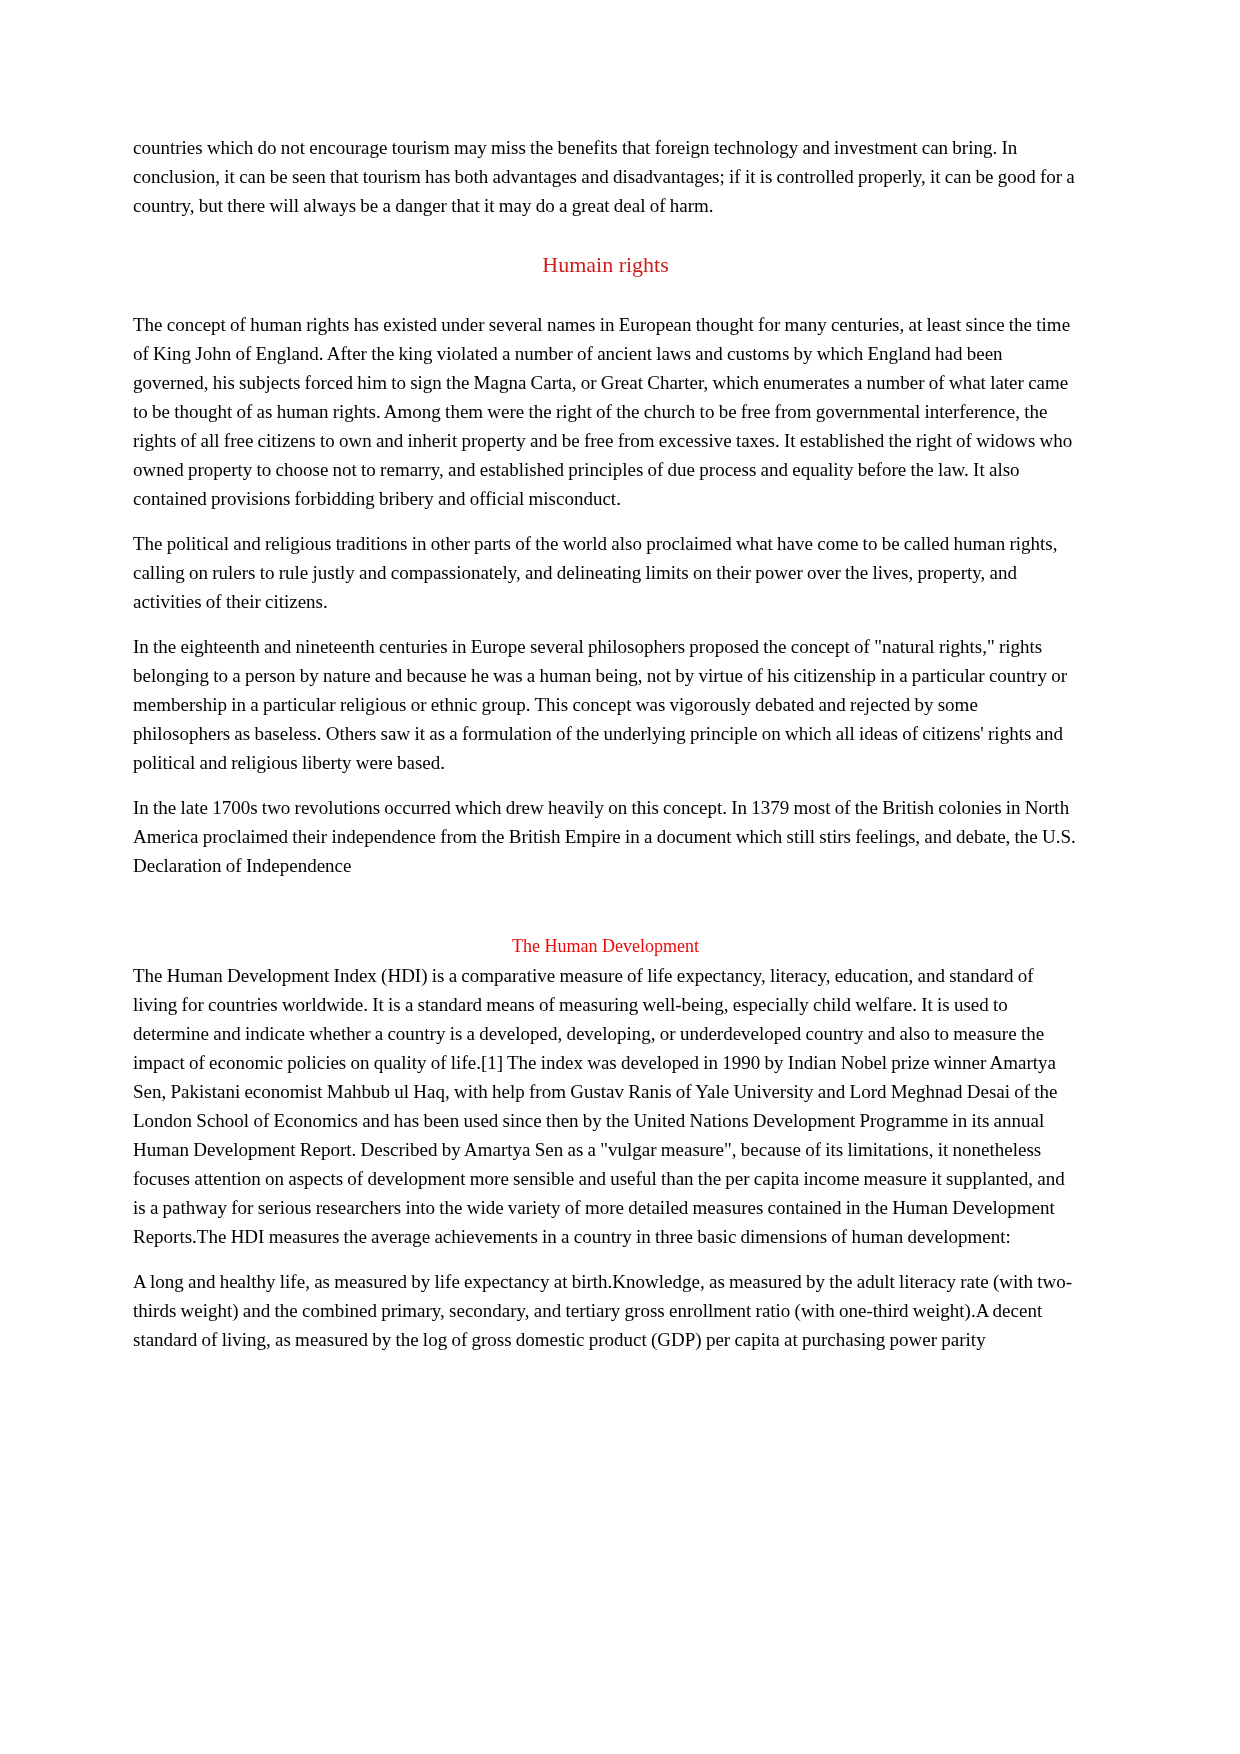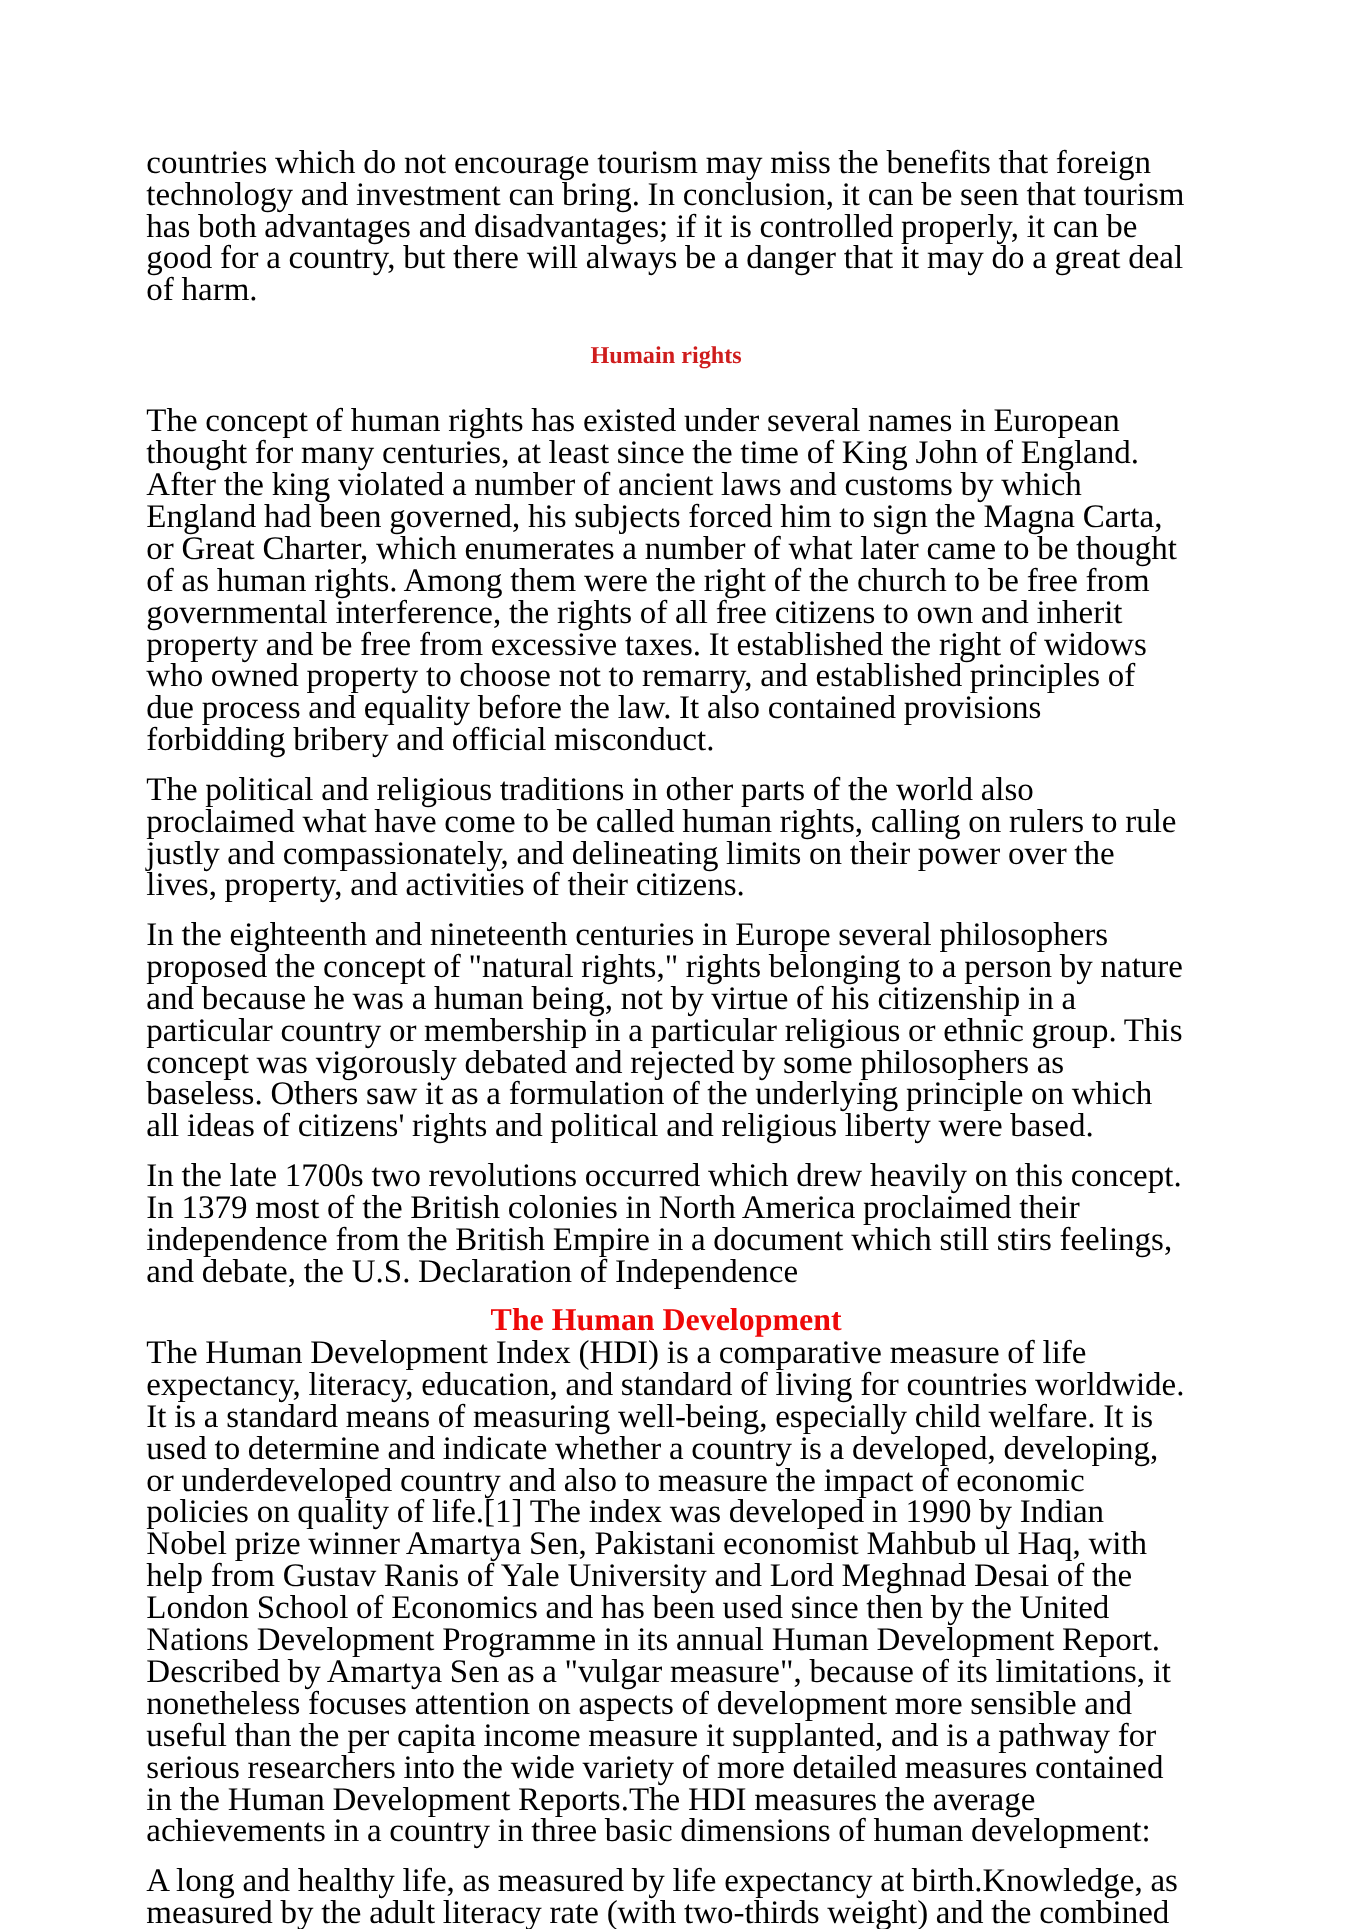--- a/index.html
+++ b/index.html
@@ -14,44 +14,44 @@
     font-family: "Liberation Serif", "DejaVu Serif", serif;
     color: #000000;
   }
   .page {
     box-sizing: content-box;
     padding: 133px 162px 0 133px;
     width: 945px;
   }
   .para {
     margin: 0;
-    font-size: 30px;
+    font-size: 19px;
     line-height: 29px;
     text-align: left;
     word-spacing: -0.5px;
   }
   .intro {
     margin-bottom: 30px;
   }
   .heading {
     margin: 0;
     text-align: center;
     font-size: 22px;
     line-height: 29px;
-    font-weight: bold;
+    font-weight: normal;
   }
   .heading-plain {
     margin-top: 28px;
     margin-bottom: 31px;
   }
   .heading-bold {
-    margin-top: 16px;
+    margin-top: 52px;
     margin-bottom: 0;
-    font-weight: bold;
-    font-size: 29px;
+    font-weight: normal;
+    font-size: 18px;
   }
   .block p + p {
     margin-top: 16px;
   }
 </style>
 </head>
 <body>
 
 <div class="page">
 

